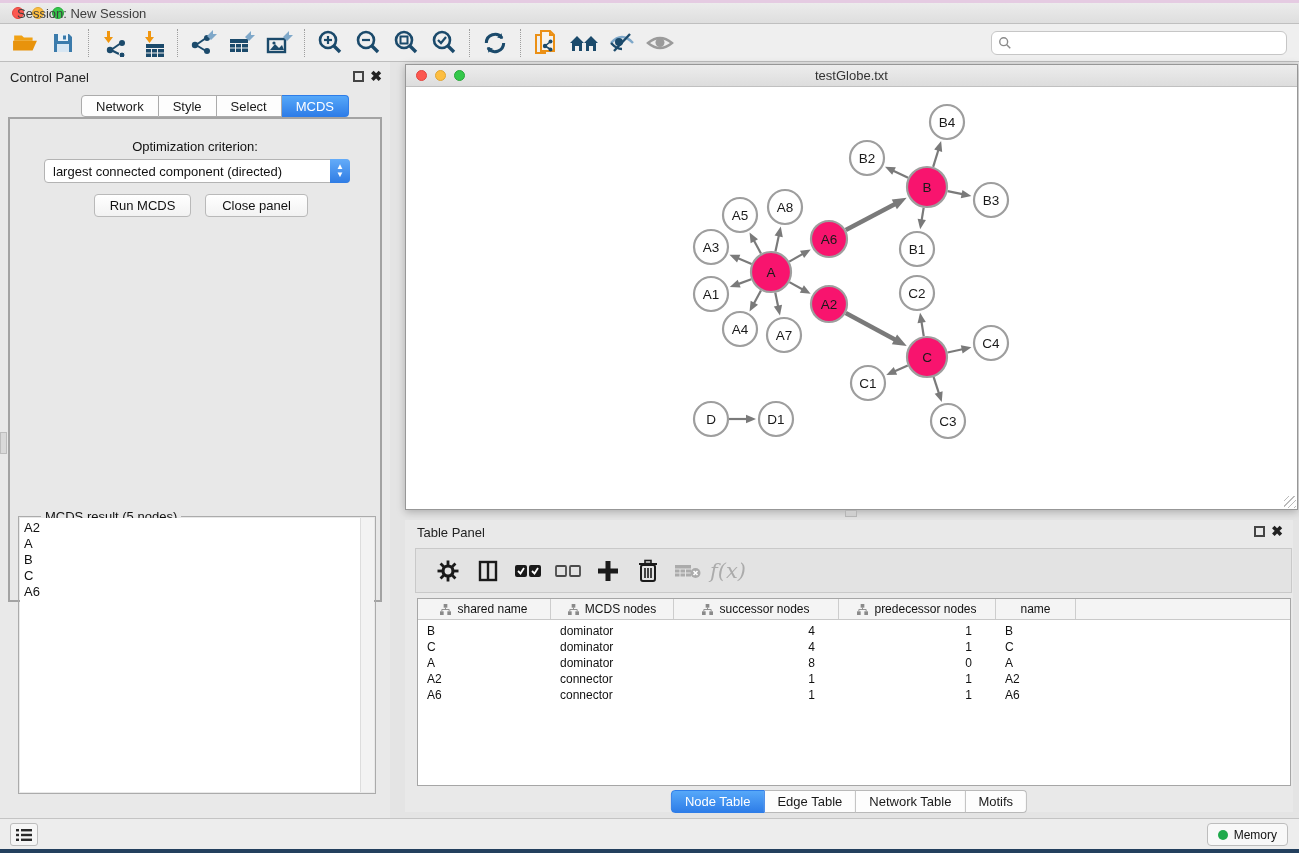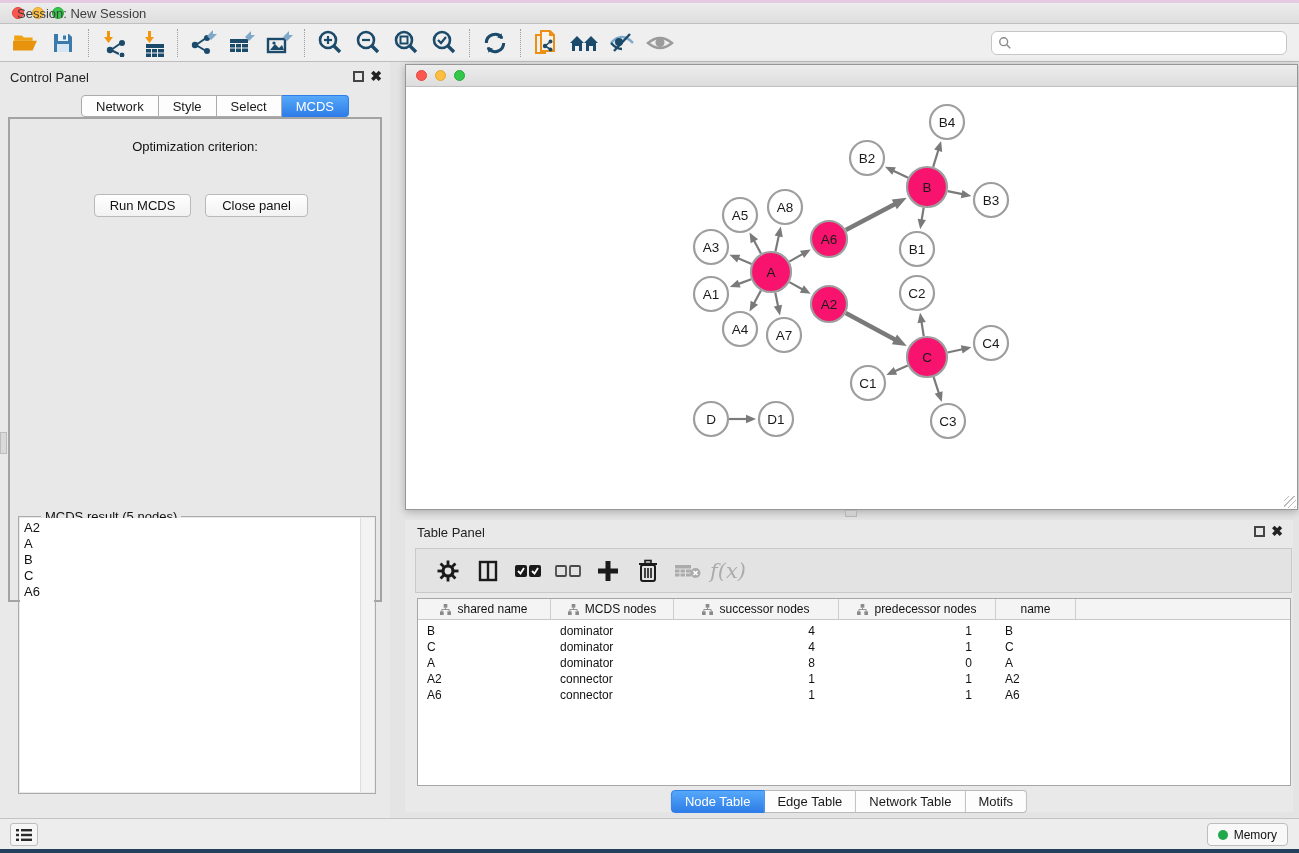--- a/index.html
+++ b/index.html
@@ -296,20 +296,27 @@
     <span class="panel-close" id="cp-close">✖</span>
   </div>
   <div id="cp-tabs">
     <div class="cp-tab">Network</div>
     <div class="cp-tab">Style</div>
     <div class="cp-tab">Select</div>
     <div class="cp-tab active">MCDS</div>
   </div>
   <div id="cp-body">
     <div id="opt-label">Optimization criterion:</div>
+    <div id="opt-select">
+      <span class="sel-text">largest connected component (directed)</span>
+      <span class="sel-stepper">
+          <span>▲</span>
+          <span>▼</span>
+        </span>
+    </div>
     <div class="cp-btn" id="run-btn">Run MCDS</div>
     <div class="cp-btn" id="closepanel-btn">Close panel</div>
     <div id="result-box">
       <span id="result-legend">MCDS result (5 nodes)</span>
       <div id="result-list">
         <div>A2</div>
         <div>A</div>
         <div>B</div>
         <div>C</div>
         <div>A6</div>
@@ -318,20 +325,21 @@
     </div>
   </div>
 </div>
 <div id="left-splitter" class="abs"></div>
 
 <div id="net-window" class="abs">
   <div id="net-titlebar">
     <span class="tl red" style="width:11px;height:11px;margin-left:10px"></span>
     <span class="tl yel" style="width:11px;height:11px"></span>
     <span class="tl grn" style="width:11px;height:11px"></span>
+    <span id="net-title">testGlobe.txt</span>
   </div>
   <div id="net-canvas">
     <svg id="graph-svg" width="891" height="421" viewBox="0 0 891 421">
         <line x1="345.28359736638123" y1="191.2293476323269" x2="331.28853684482505" y2="196.36086982356414" stroke="#7A7A7A" stroke-width="2.2"></line>
         <polygon points="323.77752631773217,199.11490701683152 331.72041995013285,191.72907999852353 334.61215900306365,199.61564105197104" fill="#7A7A7A"></polygon>
         <line x1="345.61538461538464" y1="175.92307692307693" x2="330.8461538461538" y2="169.76923076923075" stroke="#7A7A7A" stroke-width="2.2"></line>
         <polygon points="323.46153846153845,166.69230769230768 334.3076923076923,166.66153846153844 331.07692307692304,174.4153846153846" fill="#7A7A7A"></polygon>
         <line x1="354.96678911489033" y1="202.44816195004034" x2="347.37761451347956" y2="216.40245073327952" stroke="#7A7A7A" stroke-width="2.2"></line>
         <polygon points="343.5554389381997,223.43032195234252 344.6435260172915,212.63884075149184 352.0227907973076,216.65212510553573" fill="#7A7A7A"></polygon>
         <line x1="354.96678911489033" y1="165.55183804995966" x2="347.37761451347956" y2="151.59754926672048" stroke="#7A7A7A" stroke-width="2.2"></line>

